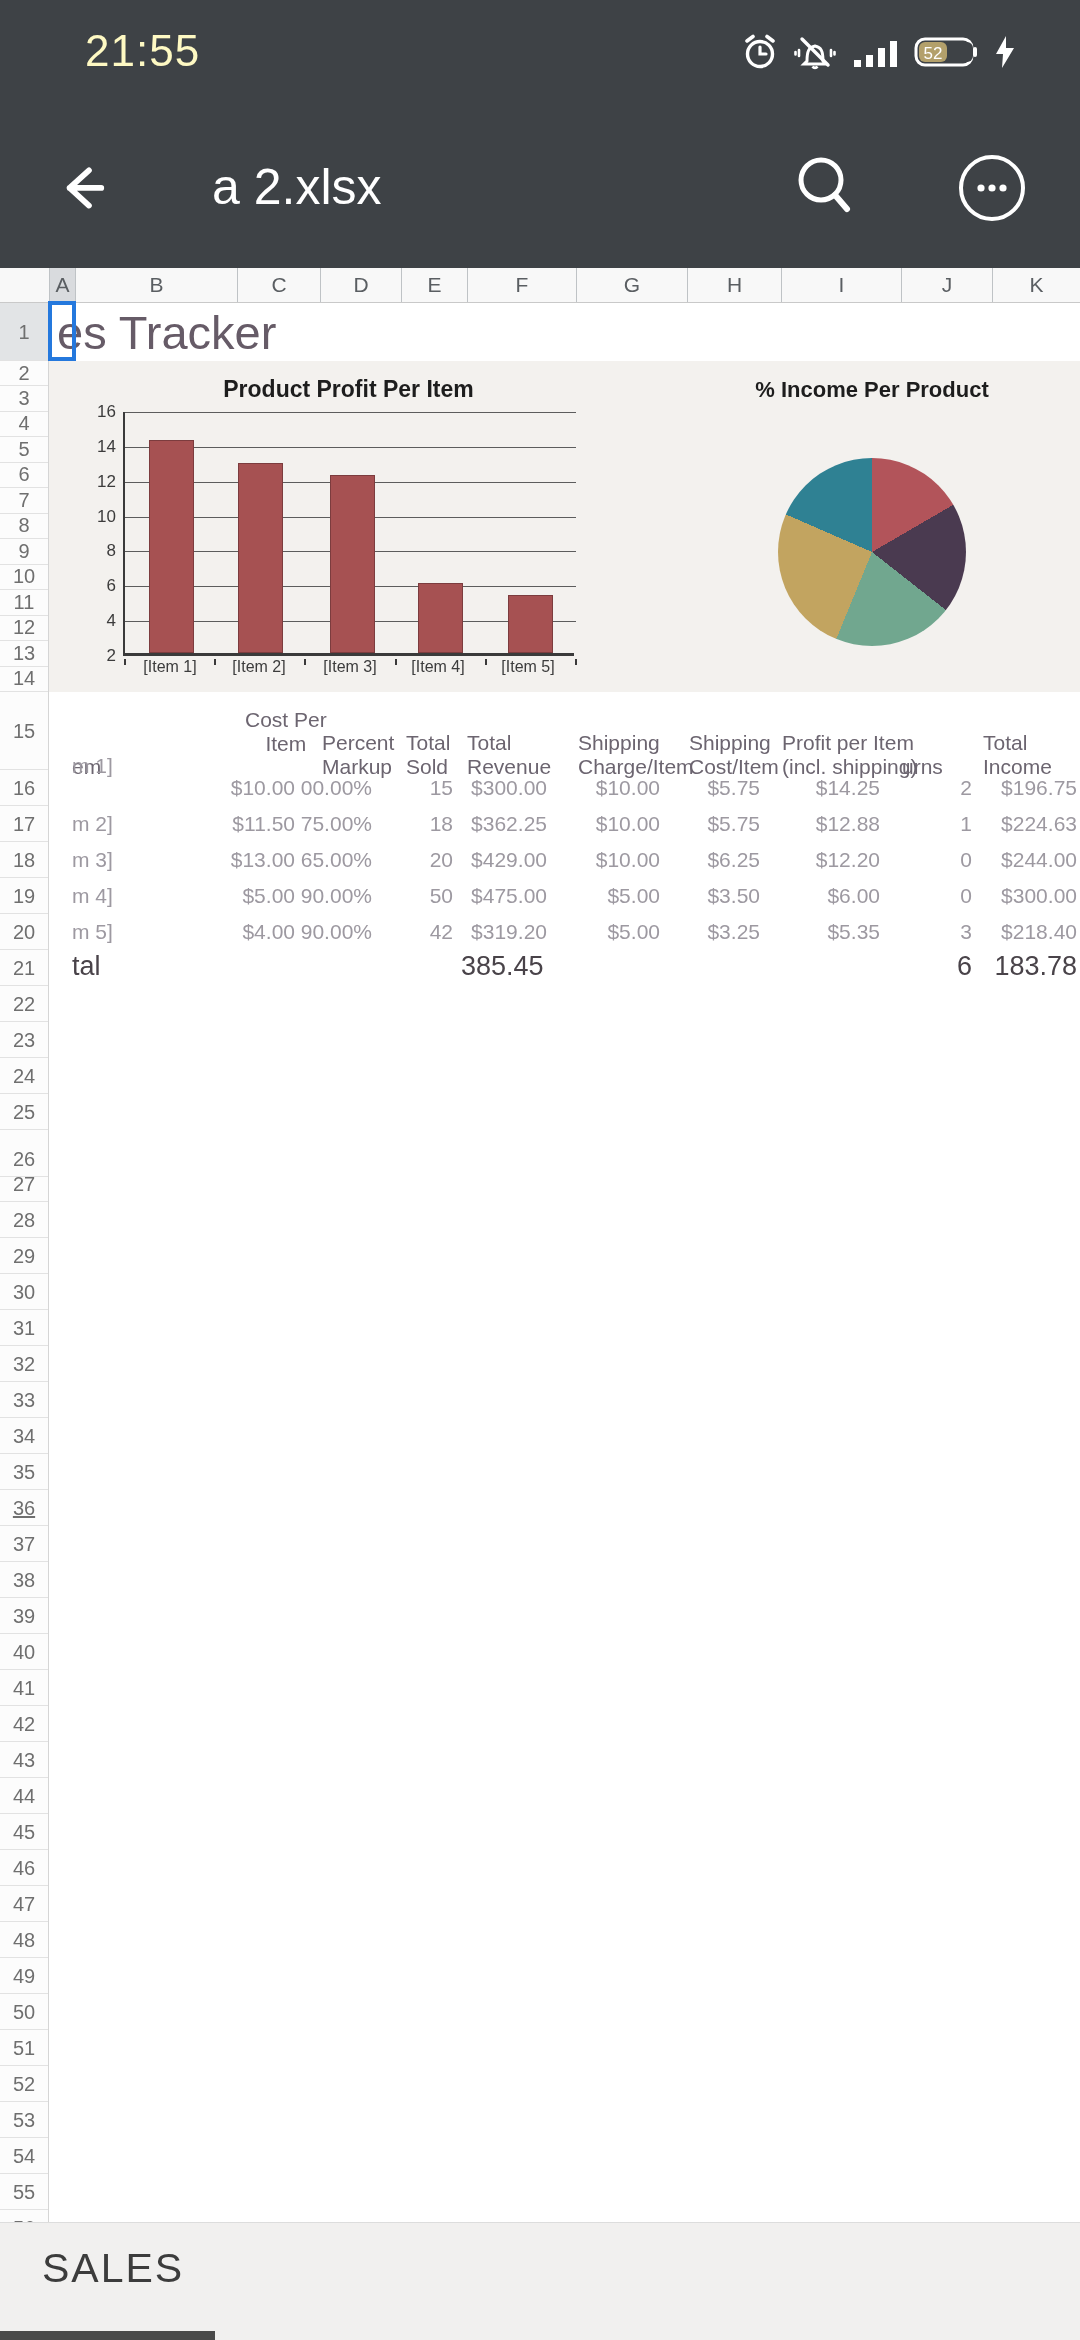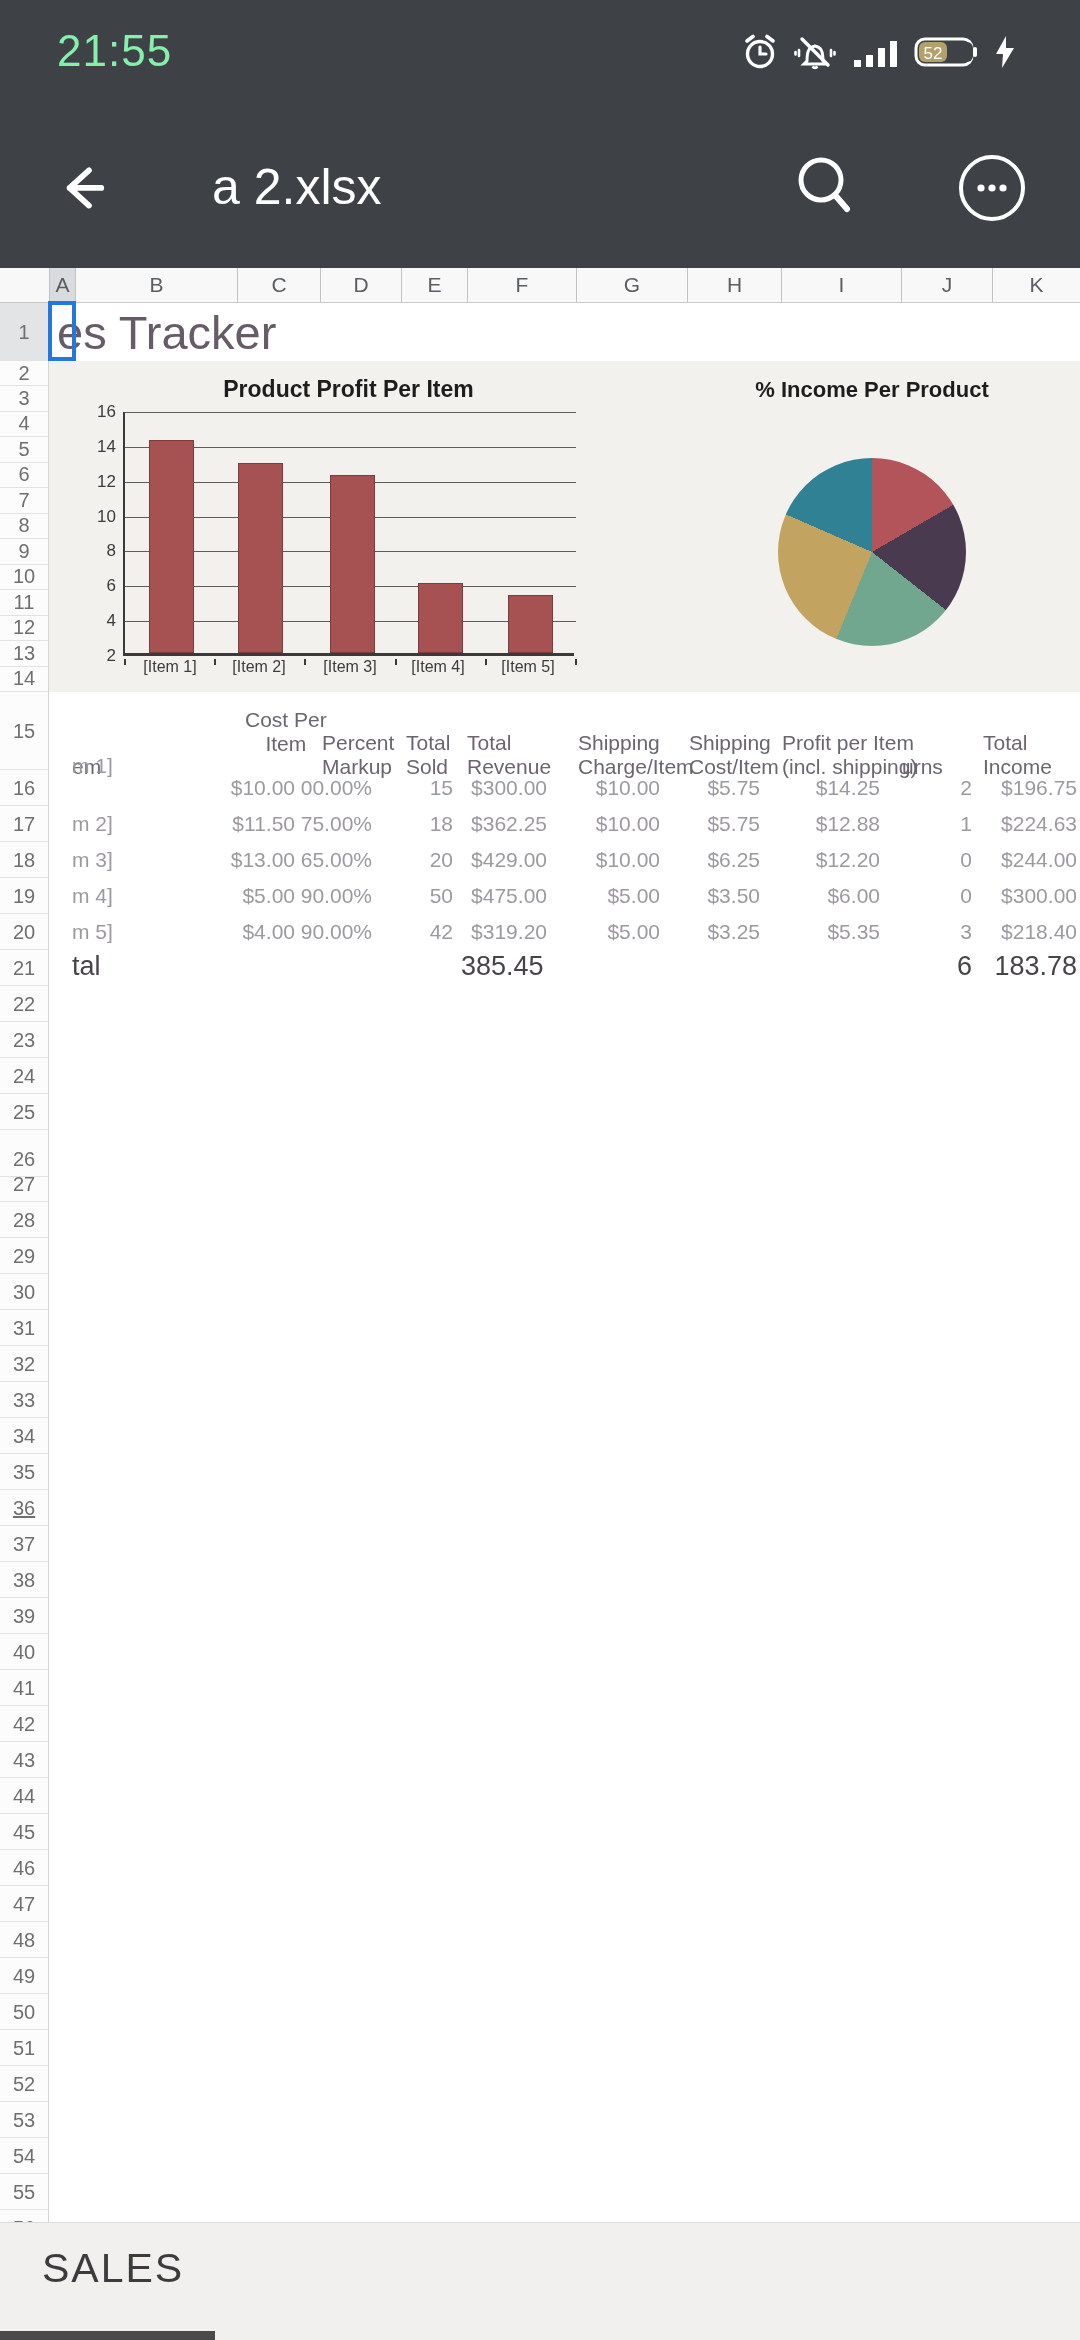--- a/index.html
+++ b/index.html
@@ -2,21 +2,21 @@
 <html><head>
 <meta charset="utf-8">
 <style>
   html,body{margin:0;padding:0;background:#222;}
   *{box-sizing:border-box;}
   .phone{position:relative;width:1080px;height:2340px;background:#ffffff;overflow:hidden;
          font-family:"Liberation Sans",sans-serif;}
   .abs{position:absolute;}
   
   .topbar{position:absolute;left:0;top:0;width:1080px;height:268px;background:#3e4246;}
-  .time{position:absolute;left:57px;top:26px;font-size:44px;color:#86efac;letter-spacing:1px;}
+  .time{position:absolute;left:85px;top:26px;font-size:44px;color:#fef9c3;letter-spacing:1px;}
   .sicons{position:absolute;right:62px;top:30px;height:44px;display:flex;align-items:center;gap:14px;}
   .appbar-title{position:absolute;left:212px;top:158px;font-size:50px;font-weight:500;color:#ffffff;}
   
   .colheads{position:absolute;left:0;top:268px;width:1080px;height:35px;background:#f8f8f8;
             border-bottom:1px solid #c9c9c9;}
   .colh{position:absolute;top:0;height:34px;border-left:1px solid #bfc3c6;color:#5a5e62;
         font-size:21px;display:flex;align-items:center;justify-content:center;}
   .colh.sel{background:#d9dbde;}
   .corner{position:absolute;left:0;top:268px;width:49px;height:35px;background:#f4f4f4;
           border-right:1px solid #bfc3c6;border-bottom:1px solid #c9c9c9;}

